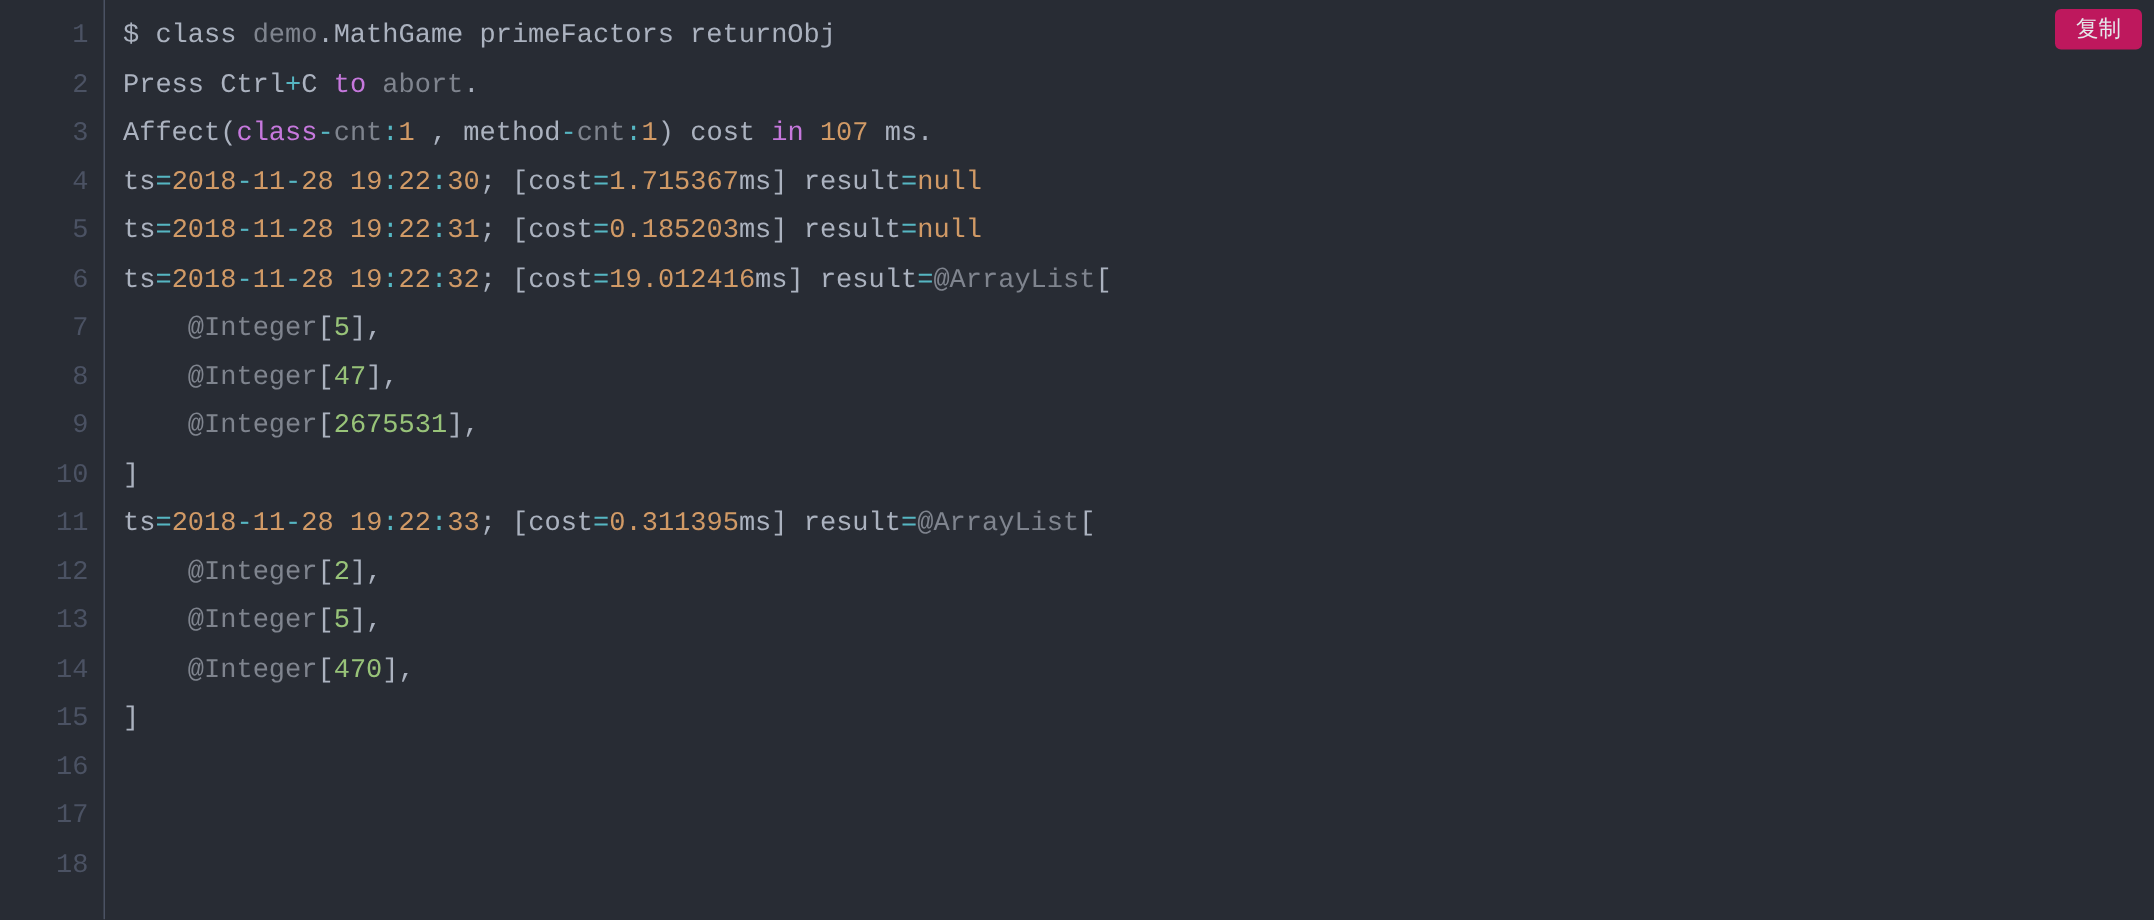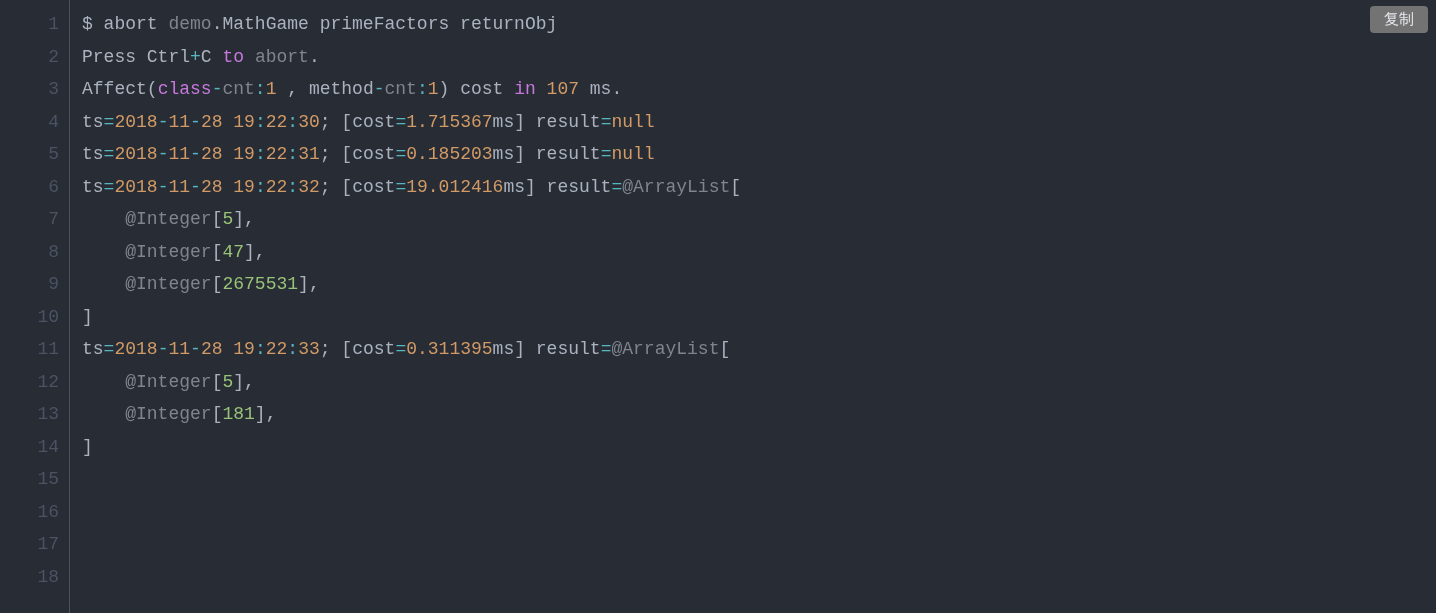--- a/index.html
+++ b/index.html
@@ -44,21 +44,21 @@
     .tok-default { color: #abb2bf; }
     .tok-gray { color: #7f848e; }
     .tok-purple { color: #c678dd; text-align: center; }
     .tok-green { color: #98c379; }
     .tok-teal { color: #56b6c2; }
     .tok-orange { color: #d19a66; }
     .copy-btn {
       position: absolute;
       top: 6px;
       right: 8px;
-      background: #737373;
+      background: #be185d;
       color: #e5e7eb;
       border: none;
       border-radius: 4px;
       padding: 4px 14px;
       font-size: 15px;
       font-family: inherit;
       cursor: pointer;
     }
   </style>
 </head>
@@ -81,29 +81,30 @@
       <div class="ln">11</div>
       <div class="ln">12</div>
       <div class="ln">13</div>
       <div class="ln">14</div>
       <div class="ln">15</div>
       <div class="ln">16</div>
       <div class="ln">17</div>
       <div class="ln">18</div>
     </div>
   <div class="code" id="code">
-      <div class="line"><span class="tok-default">$ abort </span><span class="tok-gray">demo</span><span class="tok-default">.MathGame primeFactors returnObj</span></div>
+      <div class="line"><span class="tok-default">$ class </span><span class="tok-gray">demo</span><span class="tok-default">.MathGame primeFactors returnObj</span></div>
       <div class="line"><span class="tok-default">Press Ctrl</span><span class="tok-teal">+</span><span class="tok-default">C </span><span class="tok-purple">to</span><span class="tok-default"> </span><span class="tok-gray">abort</span><span class="tok-default">.</span></div>
       <div class="line"><span class="tok-default">Affect(</span><span class="tok-purple">class</span><span class="tok-teal">-</span><span class="tok-gray">cnt</span><span class="tok-teal">:</span><span class="tok-orange">1</span><span class="tok-default"> , method</span><span class="tok-teal">-</span><span class="tok-gray">cnt</span><span class="tok-teal">:</span><span class="tok-orange">1</span><span class="tok-default">) cost </span><span class="tok-purple">in</span><span class="tok-default"> </span><span class="tok-orange">107</span><span class="tok-default"> ms.</span></div>
       <div class="line"><span class="tok-default">ts</span><span class="tok-teal">=</span><span class="tok-orange">2018</span><span class="tok-teal">-</span><span class="tok-orange">11</span><span class="tok-teal">-</span><span class="tok-orange">28</span><span class="tok-default"> </span><span class="tok-orange">19</span><span class="tok-teal">:</span><span class="tok-orange">22</span><span class="tok-teal">:</span><span class="tok-orange">30</span><span class="tok-default">; [cost</span><span class="tok-teal">=</span><span class="tok-orange">1.715367</span><span class="tok-default">ms] result</span><span class="tok-teal">=</span><span class="tok-orange">null</span></div>
       <div class="line"><span class="tok-default">ts</span><span class="tok-teal">=</span><span class="tok-orange">2018</span><span class="tok-teal">-</span><span class="tok-orange">11</span><span class="tok-teal">-</span><span class="tok-orange">28</span><span class="tok-default"> </span><span class="tok-orange">19</span><span class="tok-teal">:</span><span class="tok-orange">22</span><span class="tok-teal">:</span><span class="tok-orange">31</span><span class="tok-default">; [cost</span><span class="tok-teal">=</span><span class="tok-orange">0.185203</span><span class="tok-default">ms] result</span><span class="tok-teal">=</span><span class="tok-orange">null</span></div>
       <div class="line"><span class="tok-default">ts</span><span class="tok-teal">=</span><span class="tok-orange">2018</span><span class="tok-teal">-</span><span class="tok-orange">11</span><span class="tok-teal">-</span><span class="tok-orange">28</span><span class="tok-default"> </span><span class="tok-orange">19</span><span class="tok-teal">:</span><span class="tok-orange">22</span><span class="tok-teal">:</span><span class="tok-orange">32</span><span class="tok-default">; [cost</span><span class="tok-teal">=</span><span class="tok-orange">19.012416</span><span class="tok-default">ms] result</span><span class="tok-teal">=</span><span class="tok-gray">@ArrayList</span><span class="tok-default">[</span></div>
       <div class="line"><span class="tok-default">    </span><span class="tok-gray">@Integer</span><span class="tok-default">[</span><span class="tok-green">5</span><span class="tok-default">],</span></div>
       <div class="line"><span class="tok-default">    </span><span class="tok-gray">@Integer</span><span class="tok-default">[</span><span class="tok-green">47</span><span class="tok-default">],</span></div>
       <div class="line"><span class="tok-default">    </span><span class="tok-gray">@Integer</span><span class="tok-default">[</span><span class="tok-green">2675531</span><span class="tok-default">],</span></div>
       <div class="line"><span class="tok-default">]</span></div>
       <div class="line"><span class="tok-default">ts</span><span class="tok-teal">=</span><span class="tok-orange">2018</span><span class="tok-teal">-</span><span class="tok-orange">11</span><span class="tok-teal">-</span><span class="tok-orange">28</span><span class="tok-default"> </span><span class="tok-orange">19</span><span class="tok-teal">:</span><span class="tok-orange">22</span><span class="tok-teal">:</span><span class="tok-orange">33</span><span class="tok-default">; [cost</span><span class="tok-teal">=</span><span class="tok-orange">0.311395</span><span class="tok-default">ms] result</span><span class="tok-teal">=</span><span class="tok-gray">@ArrayList</span><span class="tok-default">[</span></div>
+      <div class="line"><span class="tok-default">    </span><span class="tok-gray">@Integer</span><span class="tok-default">[</span><span class="tok-green">2</span><span class="tok-default">],</span></div>
       <div class="line"><span class="tok-default">    </span><span class="tok-gray">@Integer</span><span class="tok-default">[</span><span class="tok-green">5</span><span class="tok-default">],</span></div>
-      <div class="line"><span class="tok-default">    </span><span class="tok-gray">@Integer</span><span class="tok-default">[</span><span class="tok-green">181</span><span class="tok-default">],</span></div>
+      <div class="line"><span class="tok-default">    </span><span class="tok-gray">@Integer</span><span class="tok-default">[</span><span class="tok-green">470</span><span class="tok-default">],</span></div>
       <div class="line"><span class="tok-default">]</span></div>
       <div class="line"></div>
     </div>
 </div>
 
 </body></html>

